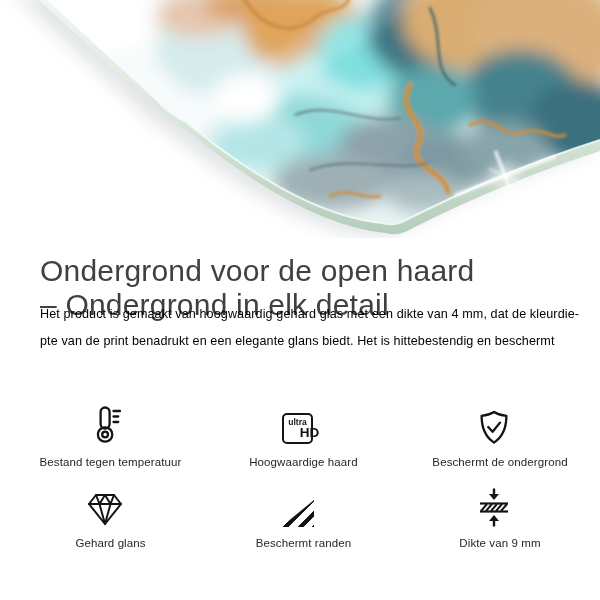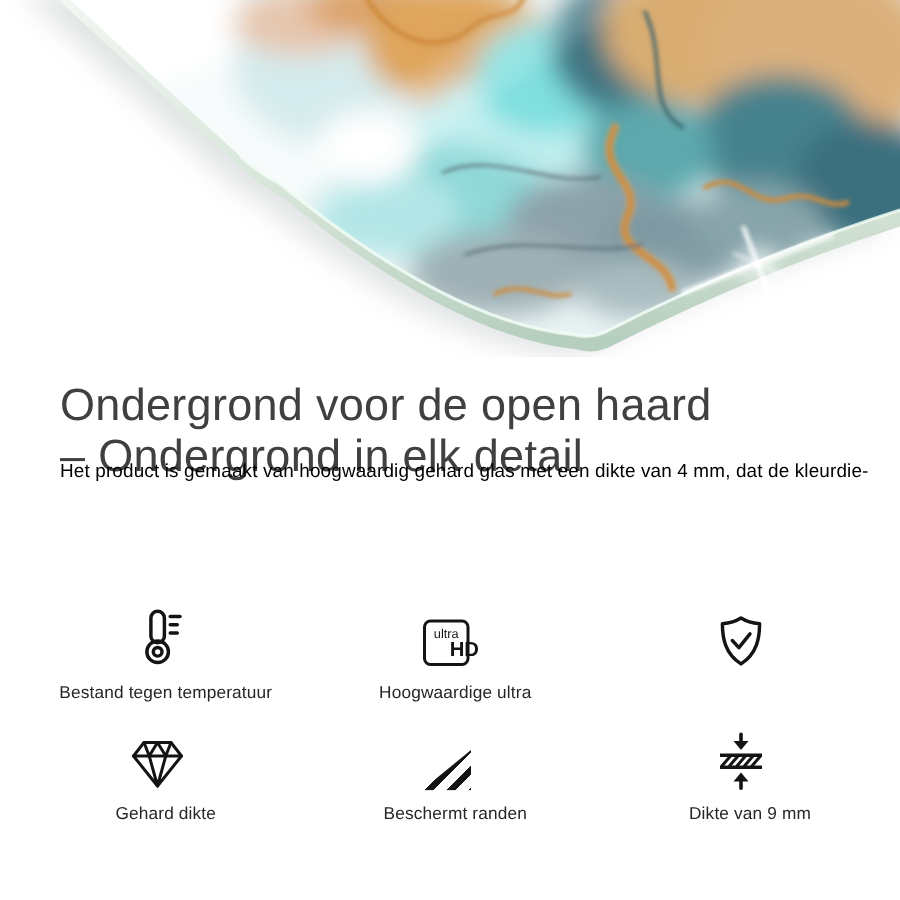--- a/index.html
+++ b/index.html
@@ -29,21 +29,21 @@
   .feature{display:flex;flex-direction:column;align-items:center;}
   .feature .ico{height:44px;display:flex;align-items:flex-end;justify-content:center;}
   .features.row2 .feature .ico{height:41px;}
   .feature .lbl{margin-top:10px;font-size:11.5px;color:#262626;letter-spacing:0.1px;white-space:nowrap;margin-left:12px;}
 
   .uhd-box{
     width:27px;height:27px;border:2.6px solid #141414;border-radius:5px;
     display:flex;flex-direction:column;align-items:center;justify-content:center;
     color:#141414;margin-bottom:2px;
   }
-  .uhd-box .t1{font-size:8.5px;font-weight:400;line-height:8px;letter-spacing:0;}
+  .uhd-box .t1{font-size:8.5px;font-weight:700;line-height:8px;letter-spacing:0;}
   .uhd-box .t2{font-size:13.5px;font-weight:800;line-height:13px;letter-spacing:0;margin-left:24px;}
 
   .stripes{
     width:33px;height:27px;
     clip-path:polygon(0 100%,100% 100%,100% 0);
     background:repeating-linear-gradient(135deg,#141414 0 4.2px,transparent 4.2px 10.2px);
   }
 </style>
 </head>
 <body>
@@ -130,20 +130,21 @@
   </svg>
 </div>
 
 <h1 class="title">
   <span>Ondergrond voor de open haard</span><br>
   <span>– Ondergrond in elk detail</span>
 </h1>
 
 <div class="bodytext">
   <div>Het product is gemaakt van hoogwaardig gehard glas met een dikte van 4 mm, dat de kleurdie-</div>
+  <div>pte van de print benadrukt en een elegante glans biedt. Het is hittebestendig en beschermt</div>
 </div>
 
 <div class="features row1">
   <div class="feature">
     <div class="ico">
       <svg width="34" height="42" viewBox="0 0 34 42" fill="none" stroke="#141414" stroke-width="2.3" stroke-linecap="round">
         <rect x="12.6" y="3.5" width="9" height="21" rx="4.5"></rect>
         <circle cx="17.1" cy="30.5" r="7.2"></circle>
         <circle cx="17.1" cy="30.5" r="2.9"></circle>
         <line x1="25.5" y1="7" x2="32" y2="7"></line>
@@ -153,43 +154,44 @@
     </div>
     <div class="lbl">Bestand tegen temperatuur</div>
   </div>
   <div class="feature">
     <div class="ico">
       <div class="uhd-box">
         <span class="t1">ultra</span>
         <span class="t2">HD</span>
       </div>
     </div>
-    <div class="lbl">Hoogwaardige ultra</div>
+    <div class="lbl">Hoogwaardige haard</div>
   </div>
   <div class="feature">
     <div class="ico">
       <svg width="34" height="37" viewBox="0 0 34 37" fill="none" stroke="#141414" stroke-width="2.3" stroke-linecap="round" stroke-linejoin="round">
         <path d="M17,3 C13.2,5.4 8.2,6.5 4.6,6.8 C4.6,16 6.2,26.6 17,33.6 C27.8,26.6 29.4,16 29.4,6.8 C25.8,6.5 20.8,5.4 17,3 Z"></path>
         <path d="M11.2,18 L15.6,22.8 L23,13.6"></path>
       </svg>
     </div>
+    <div class="lbl">Beschermt de ondergrond</div>
   </div>
 </div>
 
 <div class="features row2">
   <div class="feature">
     <div class="ico">
       <svg width="40" height="36" viewBox="0 0 40 36" fill="none" stroke="#141414" stroke-width="2" stroke-linecap="round" stroke-linejoin="round">
         <path d="M11,4 L29,4 L36,13 L20,33 L4,13 Z"></path>
         <path d="M4,13 L36,13"></path>
         <path d="M11,4 L14.5,13 L20,4 L25.5,13 L29,4"></path>
         <path d="M14.5,13 L20,33 L25.5,13"></path>
       </svg>
     </div>
-    <div class="lbl">Gehard dikte</div>
+    <div class="lbl">Gehard glans</div>
   </div>
   <div class="feature">
     <div class="ico">
       <div class="stripes"></div>
     </div>
     <div class="lbl">Beschermt randen</div>
   </div>
   <div class="feature">
     <div class="ico">
       <svg width="34" height="39" viewBox="0 0 34 39" fill="none">

